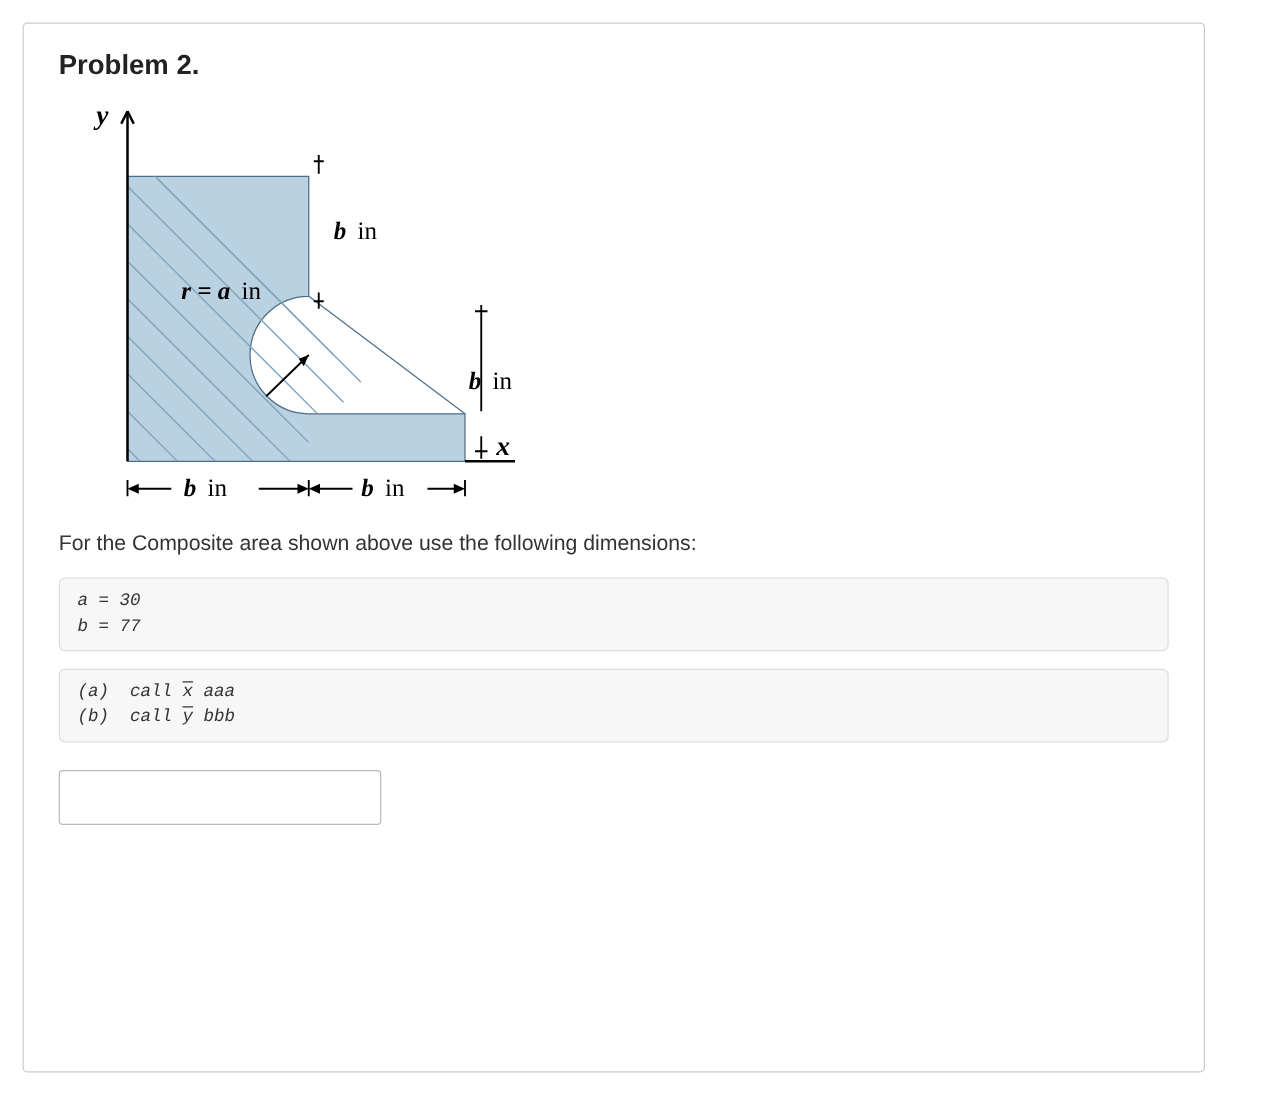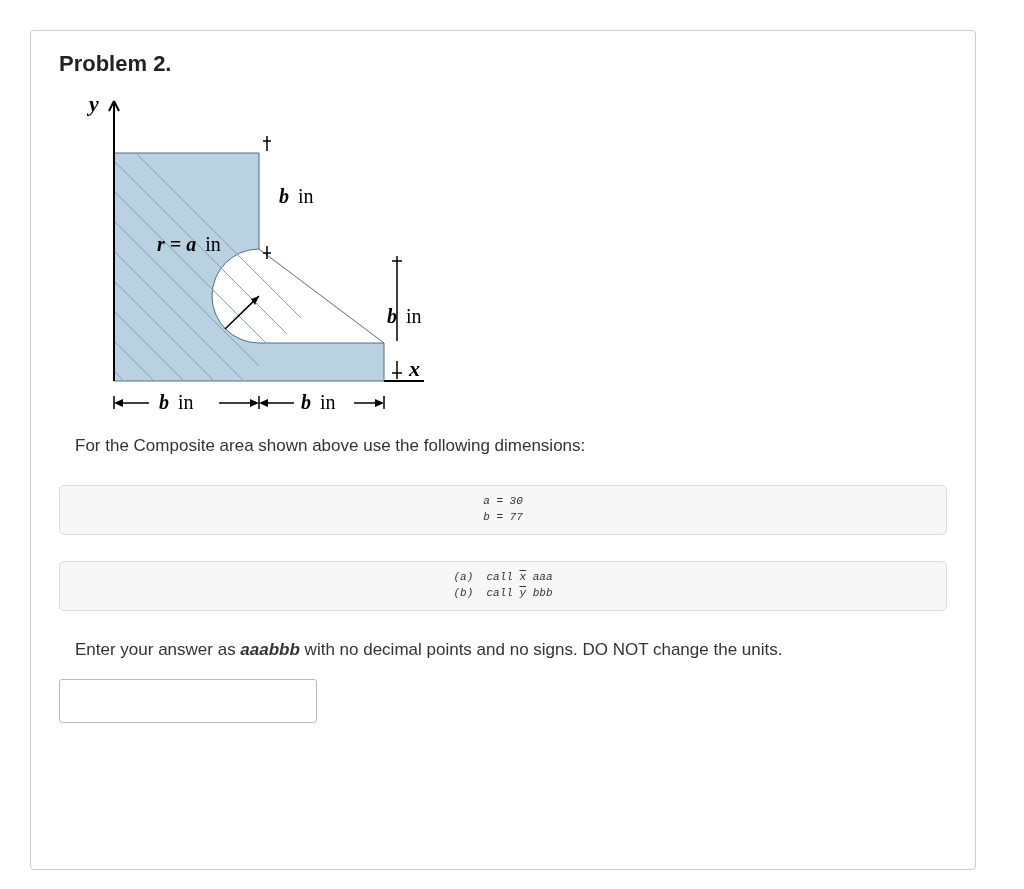--- a/index.html
+++ b/index.html
@@ -6,21 +6,21 @@
     font-family: Arial, Helvetica, sans-serif;
     margin: 0;
     padding: 0;
     background: #fff;
     color: #333;
   }
   .page {
     width: 884px;
     height: 889px;
     box-sizing: border-box;
-    padding: 30px;
+    padding: 18px;
   }
   .card {
     width: 946px;
     min-height: 840px;
     border: 1px solid #ccc;
     border-radius: 4px;
     box-sizing: border-box;
     padding: 20px 28px 28px 28px;
     margin: 0;
   }
@@ -30,34 +30,33 @@
     margin: 0 0 14px 0;
     color: #222;
   }
   .figure {
     margin: 6px 0 18px 0;
   }
   .body-text {
     font-size: 17px;
     line-height: 1.55;
     color: #333;
-    margin: 8px 16px;
+    margin: 8px 0;
   }
   .codebox {
     background: #f7f7f7;
     border: 1px solid #ddd;
     border-radius: 5px;
     padding: 8px 14px;
-    margin: 26px 0;
+    margin: 14px 0;
     font-family: "Courier New", monospace;
     font-style: italic;
-    font-size: 11px;
+    font-size: 14px;
     line-height: 1.45;
     white-space: pre;
-    text-align: center;
   }
   .overline {
     text-decoration: overline;
   }
   .answer-input {
     width: 258px;
     height: 44px;
     border: 1px solid #bbb;
     border-radius: 3px;
     box-sizing: border-box;
@@ -158,20 +157,17 @@
 
     <p class="body-text">For the Composite area shown above use the following dimensions:</p>
 
     <div class="codebox"><span>a = 30</span>
 <span>b = 77</span></div>
 
 
     <div class="codebox"><span>(a)</span>  <span>call </span><span class="overline">x</span><span> aaa</span>
 <span>(b)</span>  <span>call </span><span class="overline">y</span><span> bbb</span></div>
 
-    <p class="body-text">
-      <span>Enter your answer as </span><span class="bi">aaabbb</span><span> with no decimal points and no signs. DO NOT change the units.</span>
-    </p>
 
     <input type="text" class="answer-input" value="" style="">
 
   </div>
 </div>
 
 </body></html>

